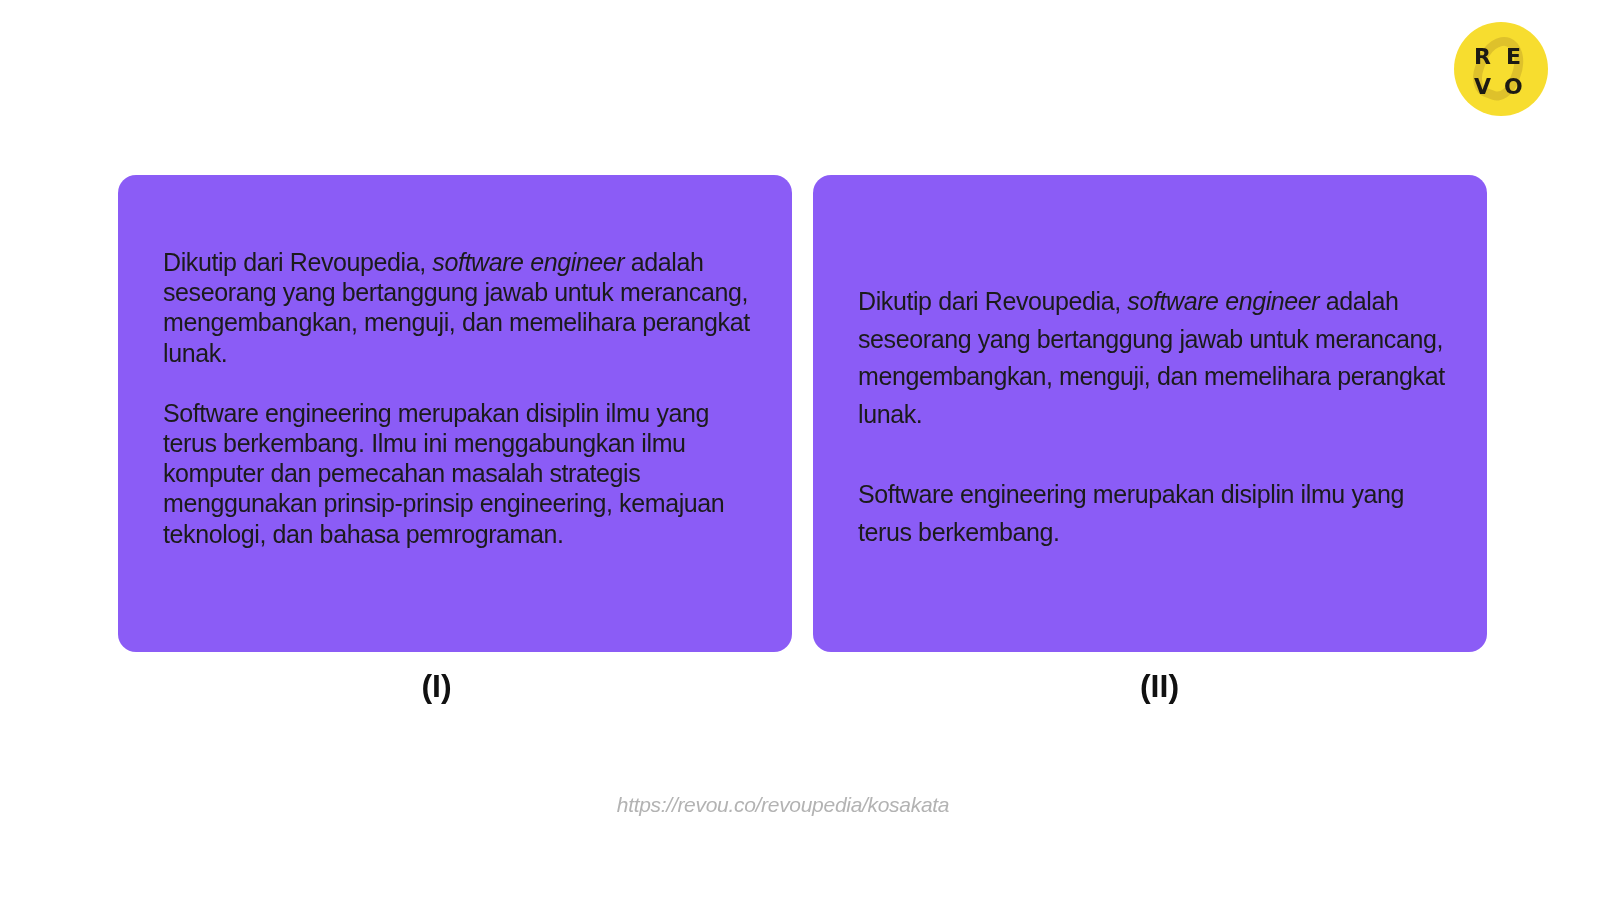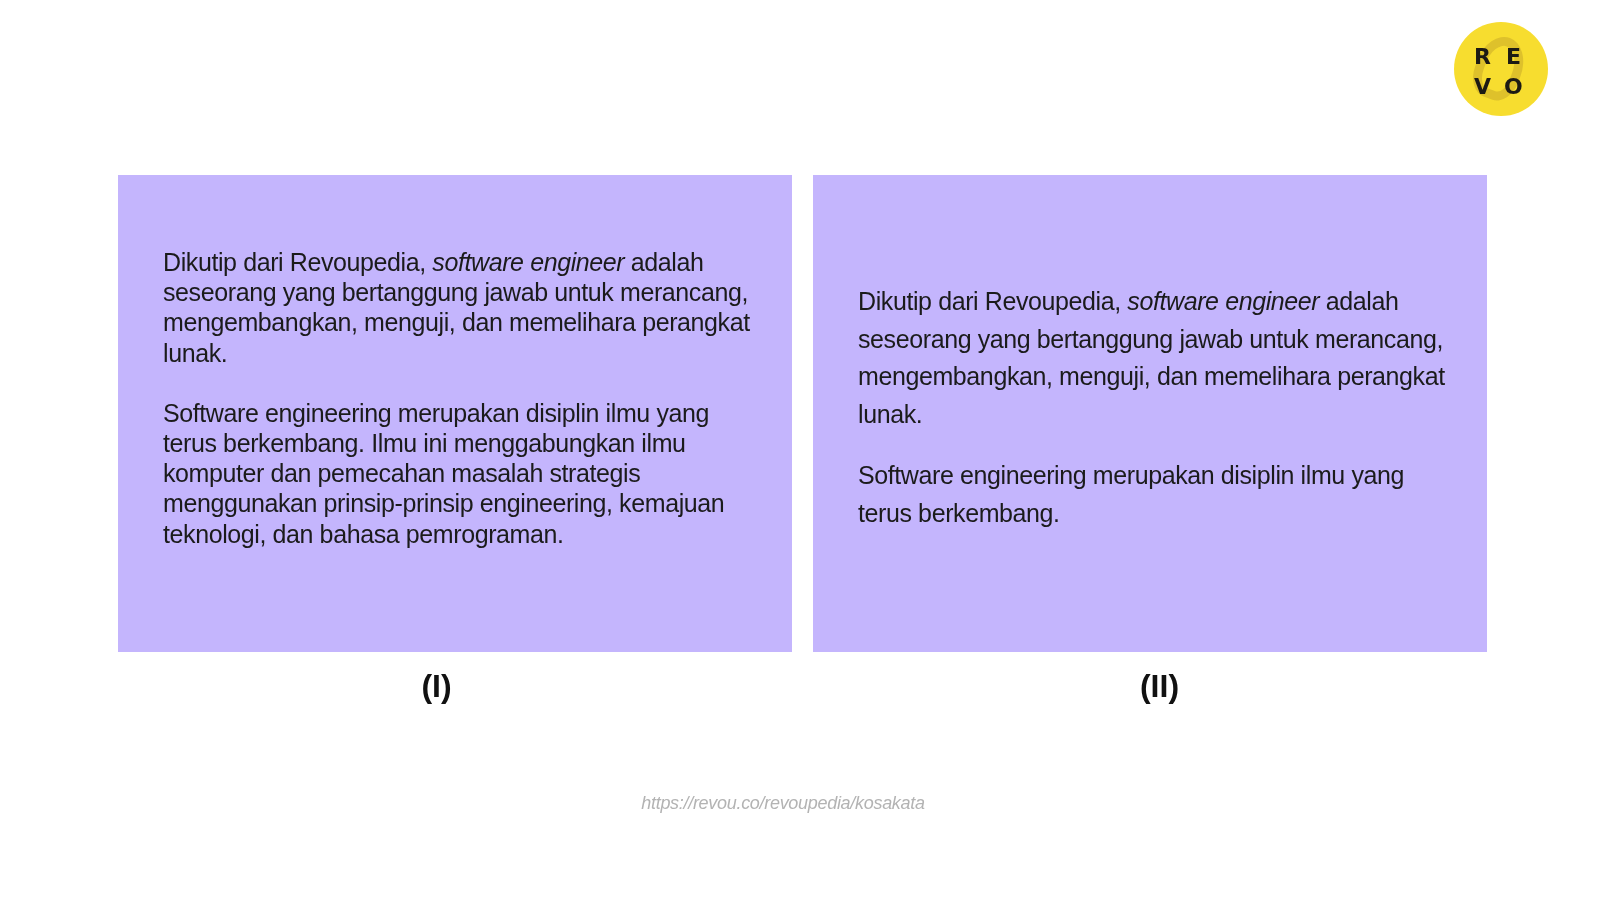--- a/index.html
+++ b/index.html
@@ -17,43 +17,44 @@
       position: absolute; left: 22px; top: 14px; width: 46px; height: 64px;
       border: 9px solid rgba(190,160,40,0.45); border-radius: 50% 50% 40% 40%;
       transform: rotate(20deg); box-sizing: border-box;
     }
     .logo .letter {
       position: absolute; font-family: "DejaVu Sans", sans-serif; font-weight: bold;
       font-size: 22px; color: #1c1a14; line-height: 1;
     }
     .card {
       position: absolute; top: 175px; width: 674px; height: 477px;
-      background: #c4b5fd;
+      background: #8b5cf6;
+      border-radius: 18px;
     }
     .card.one { left: 118px; }
     .card.two { left: 813px; }
     .card .text {
       position: absolute; left: 45px; right: 40px;
       font-size: 25px; letter-spacing: -0.4px; color: #1b1b1b;
     }
     .card.one .text { top: 72px; line-height: 30.2px; }
     .card.two .text { top: 108px; line-height: 37.6px; }
     .card .text p { margin: 0; }
     .card.one .text p + p { margin-top: 30px; }
-    .card.two .text p + p { margin-top: 24px; }
+    .card.two .text p + p { margin-top: 43px; }
     .card .text em { font-style: italic; }
     .label {
       position: absolute; top: 668px; width: 637px; text-align: center;
       font-weight: bold; font-size: 32px; color: #111;
     }
     .label.one { left: 118px; }
     .label.two { left: 841px; }
     .source {
       position: absolute; top: 793px; left: 0; width: 1566px; text-align: center;
-      font-style: italic; font-size: 18px; color: #b3b3b3; letter-spacing: -0.3px;
+      font-style: italic; font-size: 21px; color: #b3b3b3; letter-spacing: -0.3px;
     }
   </style>
 </head>
 <body>
 
 <div class="logo">
   <div class="swirl"></div>
   <span class="letter" style="left:20px;top:24px;">R</span>
   <span class="letter" style="left:52px;top:24px;">E</span>
   <span class="letter" style="left:20px;top:54px;">V</span>

